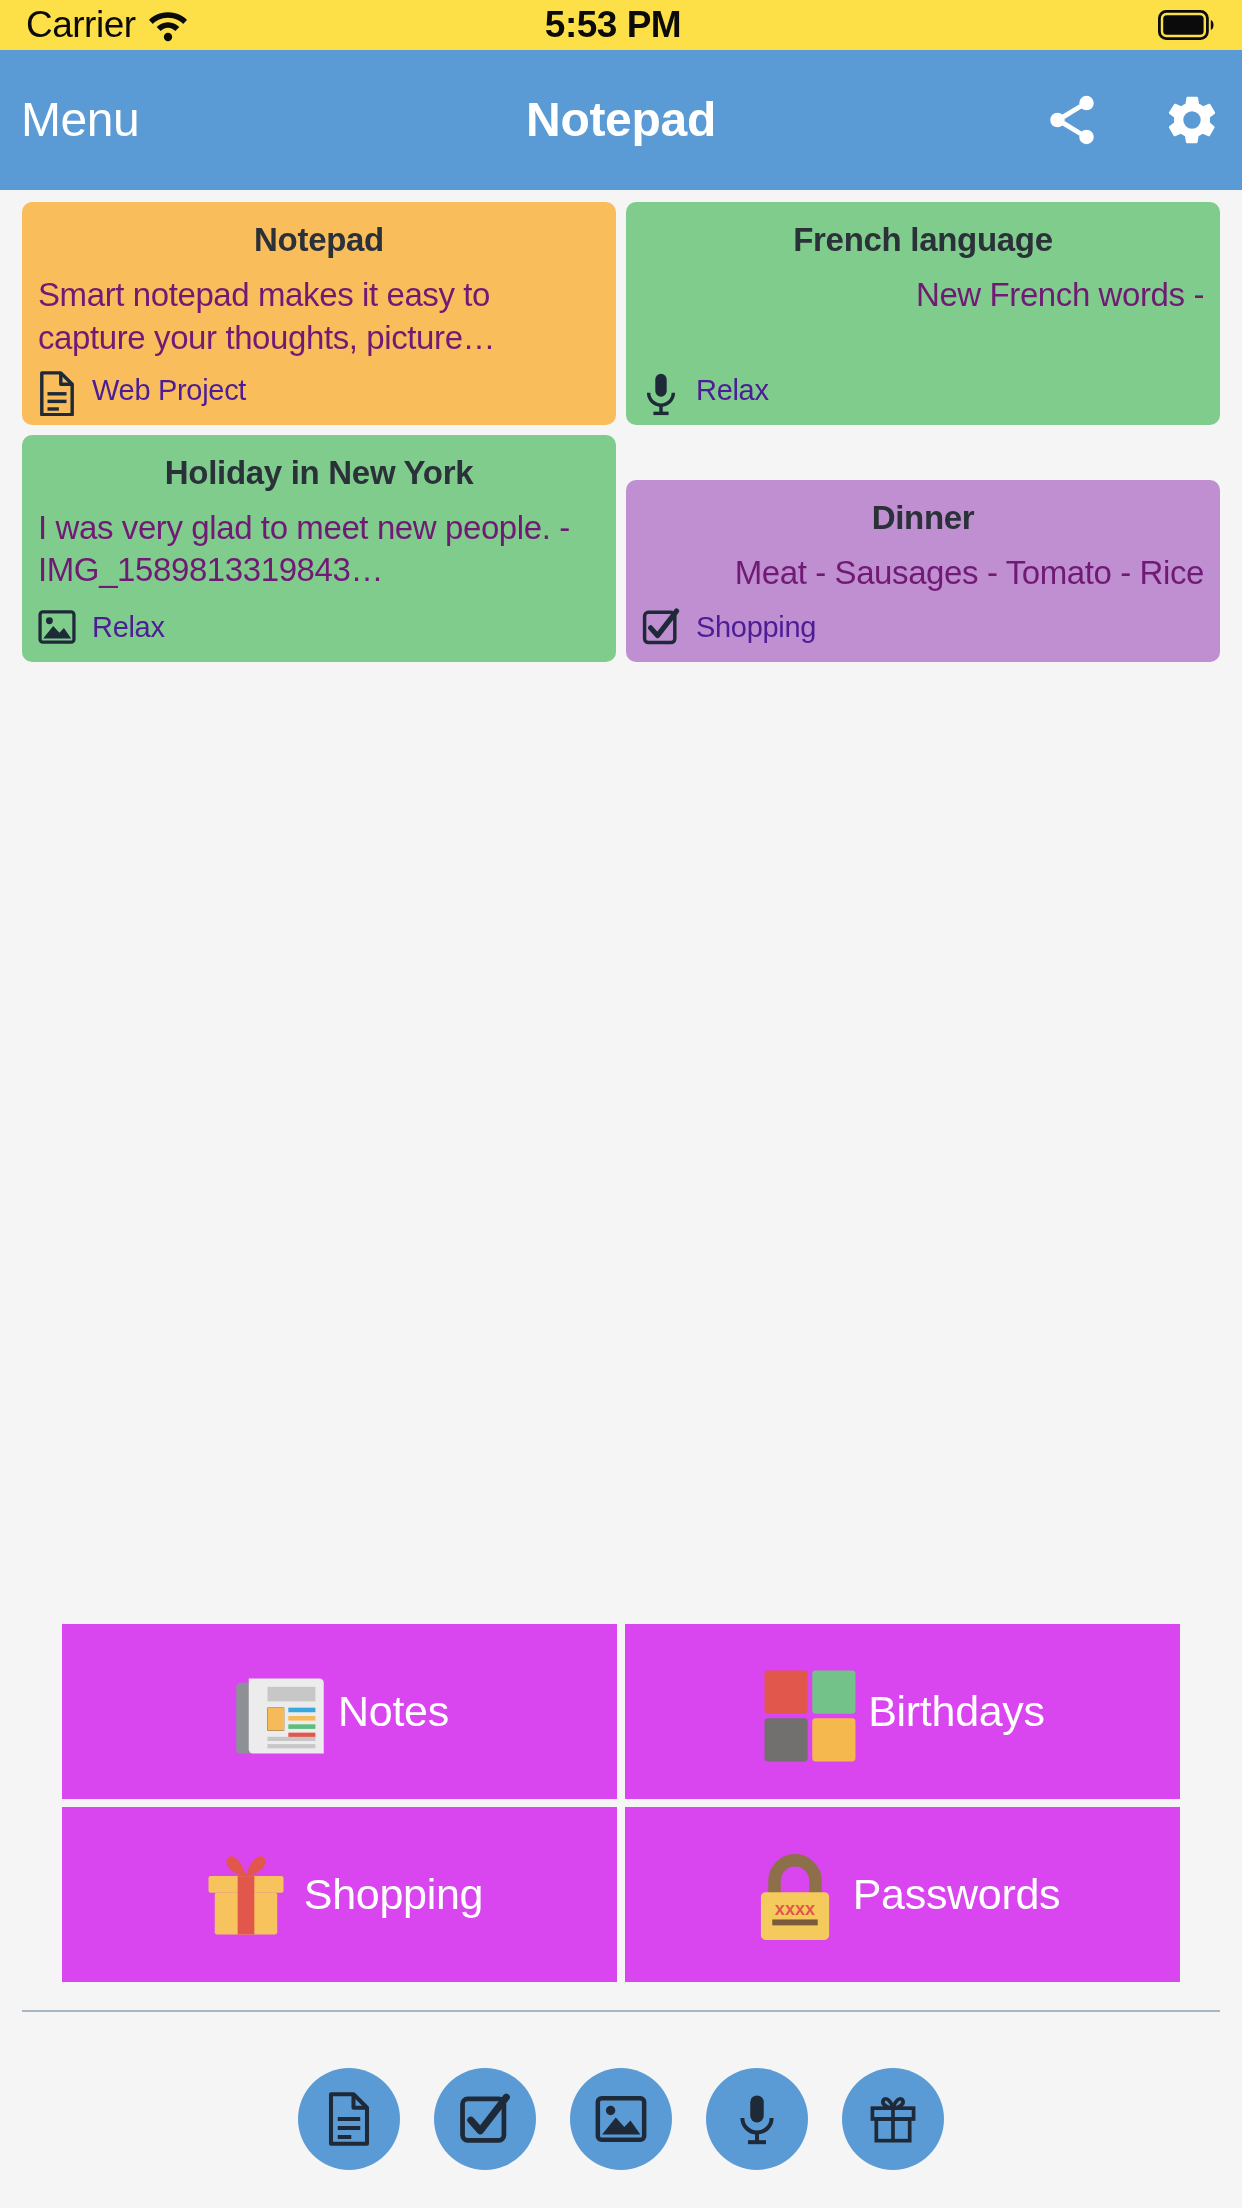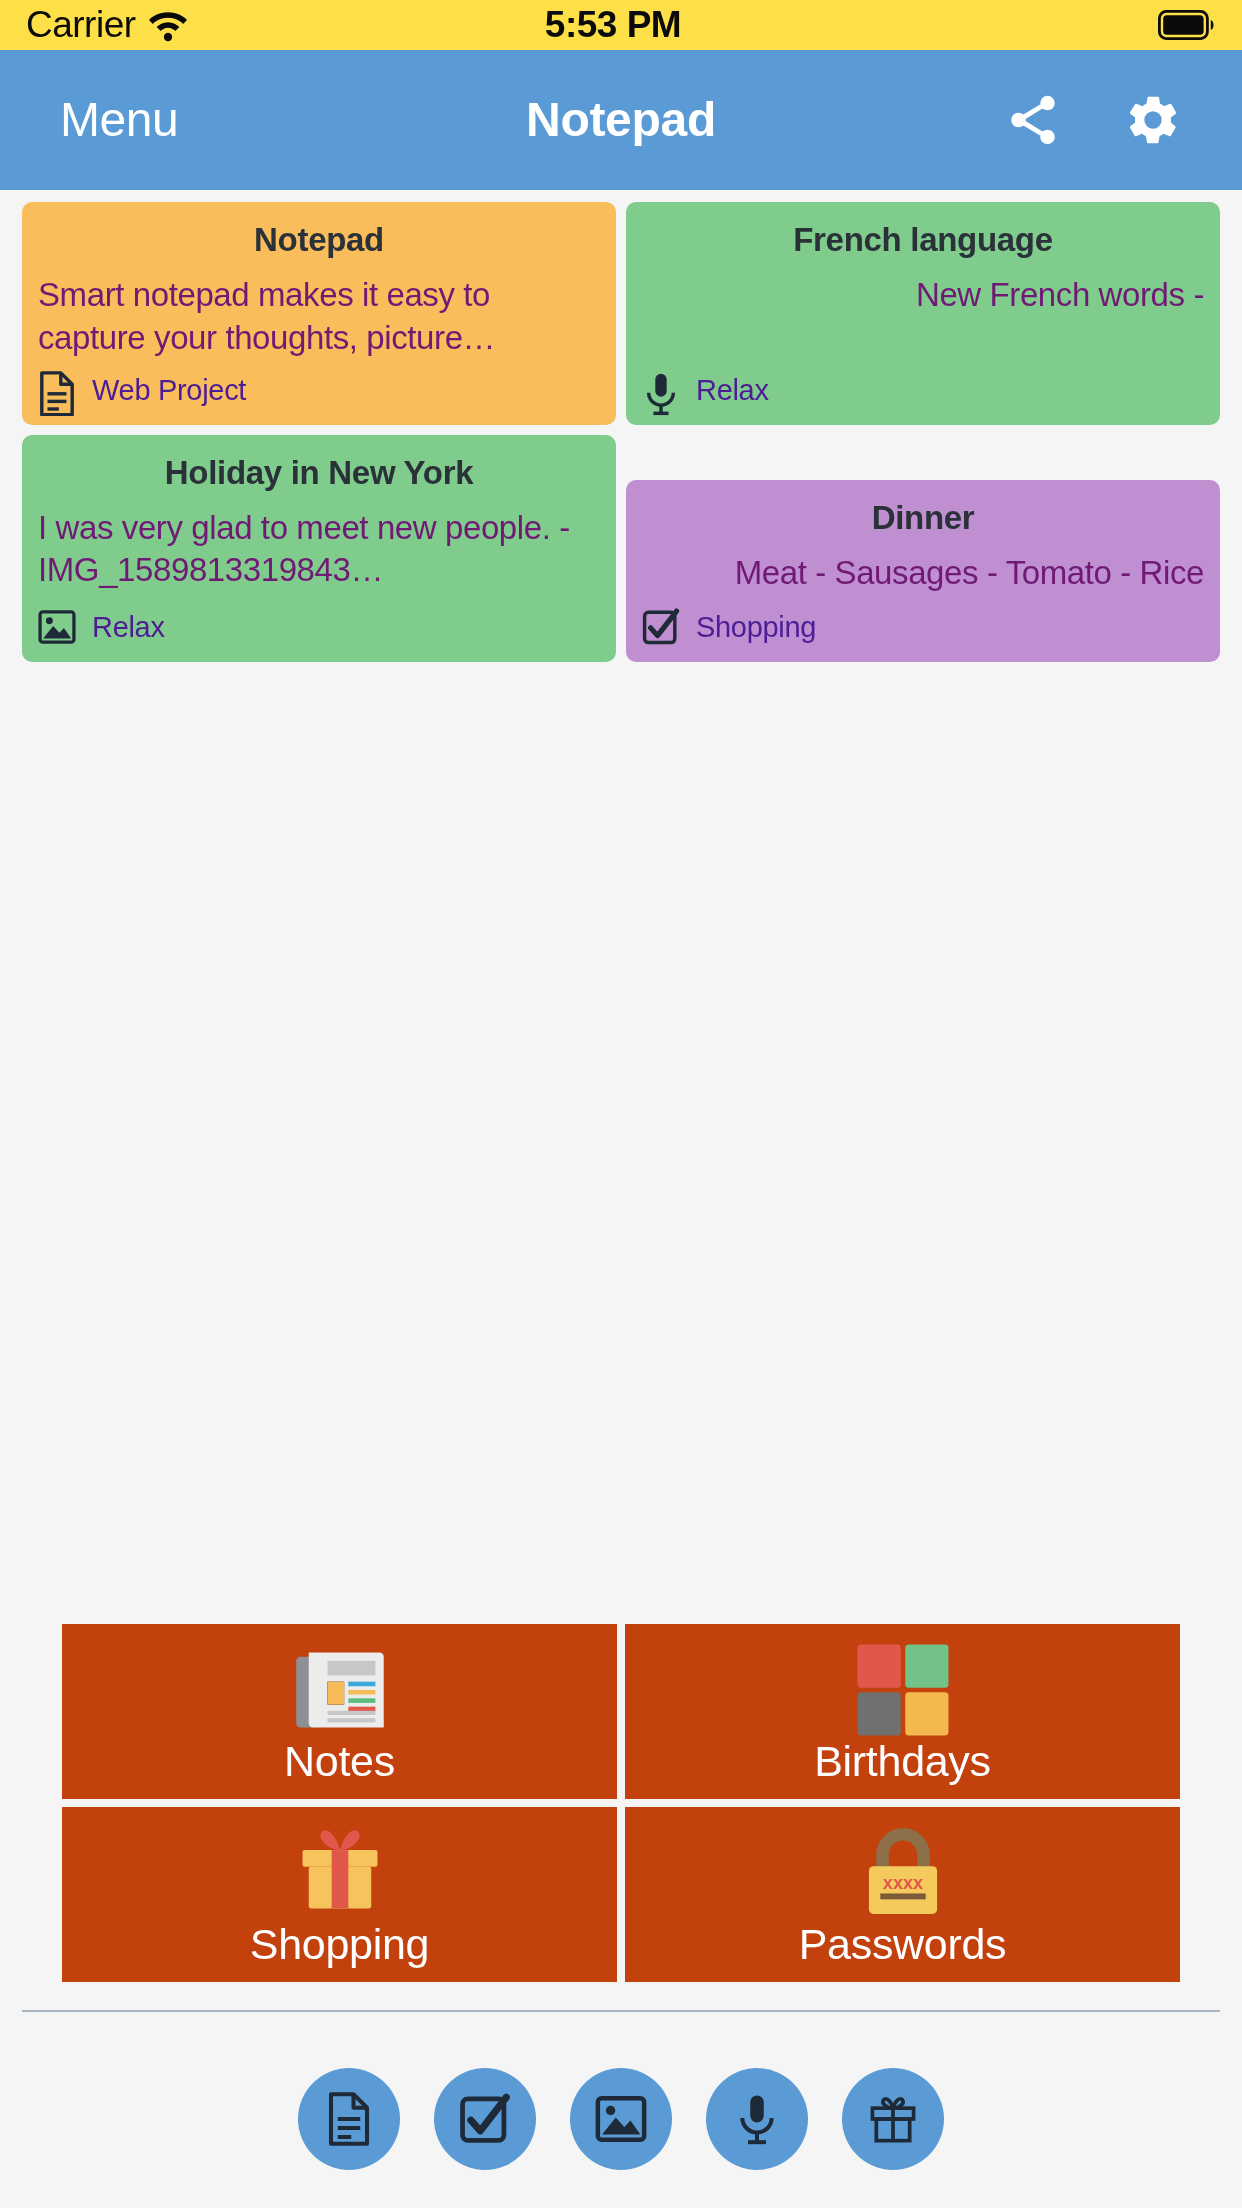--- a/index.html
+++ b/index.html
@@ -30,21 +30,21 @@
   }
   .status-right { margin-left:auto; display:flex; align-items:center; }
   .battery-icon { width:58px; height:30px; display:block; }
 
   
   .nav-bar {
     height:140px;
     background:#5b9bd5;
     display:flex;
     align-items:center;
-    padding:0 60px;
+    padding:0 21px;
     position:relative;
   }
   .nav-menu {
     font-size:48px; color:#ffffff; letter-spacing:-0.5px;
     position:relative; z-index:2; line-height:1;
   }
   .nav-title {
     position:absolute; left:0; right:0; text-align:center;
     font-size:48px; font-weight:bold; color:#ffffff;
     letter-spacing:-0.3px; pointer-events:none; line-height:1;
@@ -87,23 +87,23 @@
 
   
   .menu-grid {
     position:absolute;
     left:62px; right:62px;
     bottom:218px;
   }
   .menu-row { display:flex; gap:8px; margin-bottom:8px; }
   .menu-tile {
     flex:1 1 0;
-    background:#c2410c;
+    background:#d946ef;
     height:175px;
-    display:flex; flex-direction:column;
+    display:flex; flex-direction:row;
     align-items:center; justify-content:center;
     gap:8px;
   }
   .menu-tile-icon { width:100px; height:92px; display:block; }
   .menu-tile-label {
     font-size:43px; color:#ffffff; letter-spacing:-0.3px; line-height:1;
   }
 
   
   .toolbar-divider {

